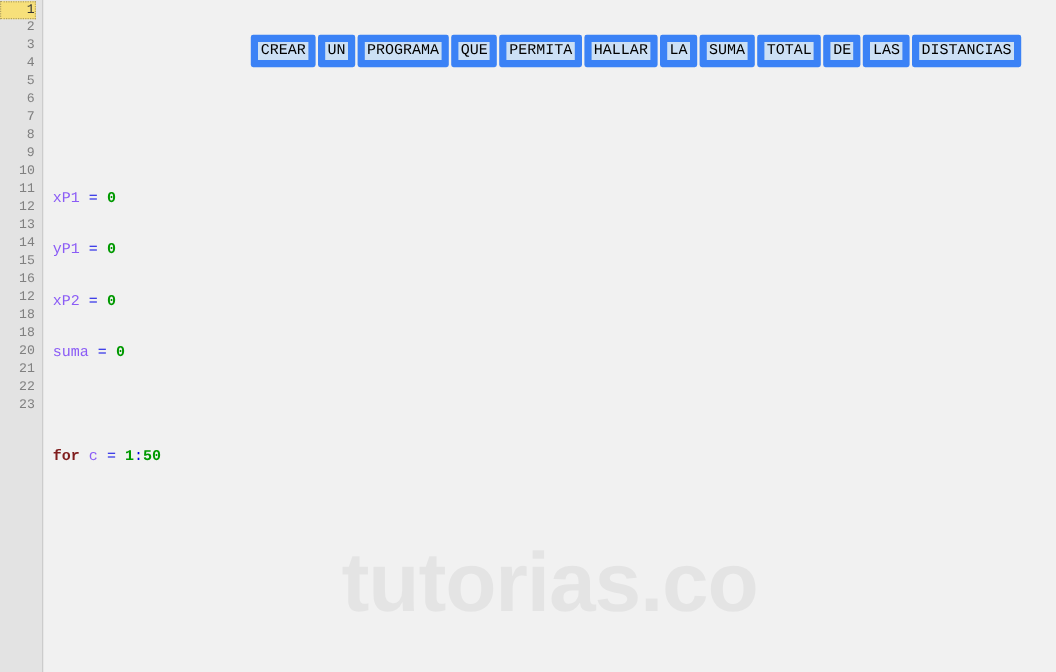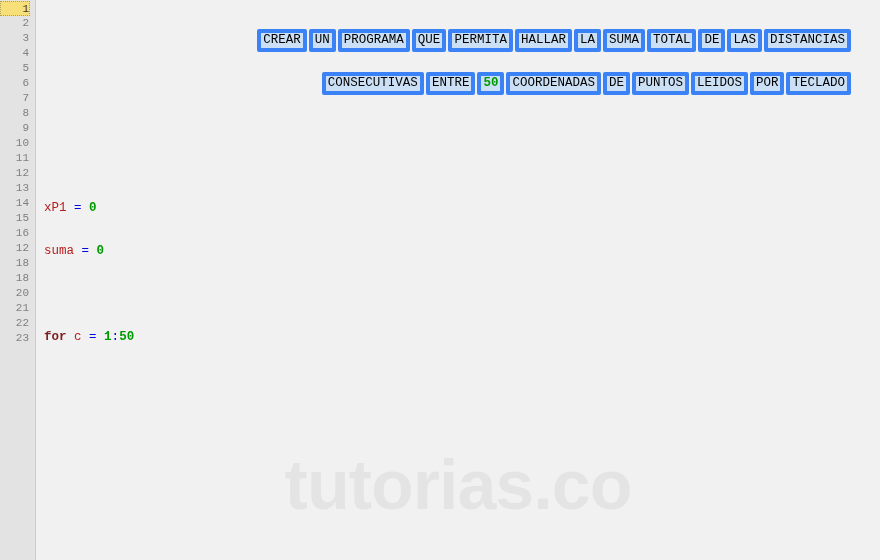--- a/index.html
+++ b/index.html
@@ -29,25 +29,25 @@
   .code {
     flex: 1;
     padding: 1px 8px;
     position: relative;
     white-space: pre;
   }
   .line { height: 15px; line-height: 15px; }
   .kw   { color: #7f1d1d; font-weight: bold; }   
   .op   { color: #0000e6; }                       
   .num  { color: #009900; font-weight: bold; }
-  .id   { color: #b91c1c; }
+  .id   { color: #8b5cf6; }
   .hlbox {
     display: inline-block;
     background: #cce0f5;
-    border: 4px solid #3b82f6;
+    border: 6px solid #3b82f6;
     border-radius: 2px;
     padding: 0 2px;
     margin: 0 1px;
     color: #000;
   }
   .hlbox.num { color: #009900; font-weight: bold; }
   .hlrow { text-align: right; padding-right: 20px; }
   .watermark {
     position: absolute;
     bottom: 35px;
@@ -87,24 +87,25 @@
     <div class="ln">18</div>
     <div class="ln">18</div>
     <div class="ln">20</div>
     <div class="ln">21</div>
     <div class="ln">22</div>
     <div class="ln">23</div>
   </div>
 
   <div class="code">
     <div class="line hlrow" id="c1"><span class="hlbox">CREAR</span><span class="hlbox">UN</span><span class="hlbox">PROGRAMA</span><span class="hlbox">QUE</span><span class="hlbox">PERMITA</span><span class="hlbox">HALLAR</span><span class="hlbox">LA</span><span class="hlbox">SUMA</span><span class="hlbox">TOTAL</span><span class="hlbox">DE</span><span class="hlbox">LAS</span><span class="hlbox">DISTANCIAS</span></div>
-    <div class="line hlrow" id="c2"><span class="hlbox">CONSECUTIVAS</span><span class="hlbox">ENTRE</span><span class="hlbox num">50</span><span class="hlbox">COORDENADAS</span><span class="hlbox">DE</span><span class="hlbox">PUNTOS</span><span class="hlbox">LEIDOS</span><span class="hlbox">POR</span><span class="hlbox">TECLADO</span></div>
     <div class="line"></div>
     <div class="line"></div>
     <div class="line"><span class="id">xP1</span> <span class="op">=</span> <span class="num">0</span></div>
+    <div class="line"><span class="id">yP1</span> <span class="op">=</span> <span class="num">0</span></div>
+    <div class="line"><span class="id">xP2</span> <span class="op">=</span> <span class="num">0</span></div>
     <div class="line"><span class="id">suma</span> <span class="op">=</span> <span class="num">0</span></div>
     <div class="line"></div>
     <div class="line"><span class="kw">for</span> <span class="id">c</span> <span class="op">=</span> <span class="num">1</span><span class="op">:</span><span class="num">50</span></div>
     <div class="line"></div>
     
     
     
     
     
     

